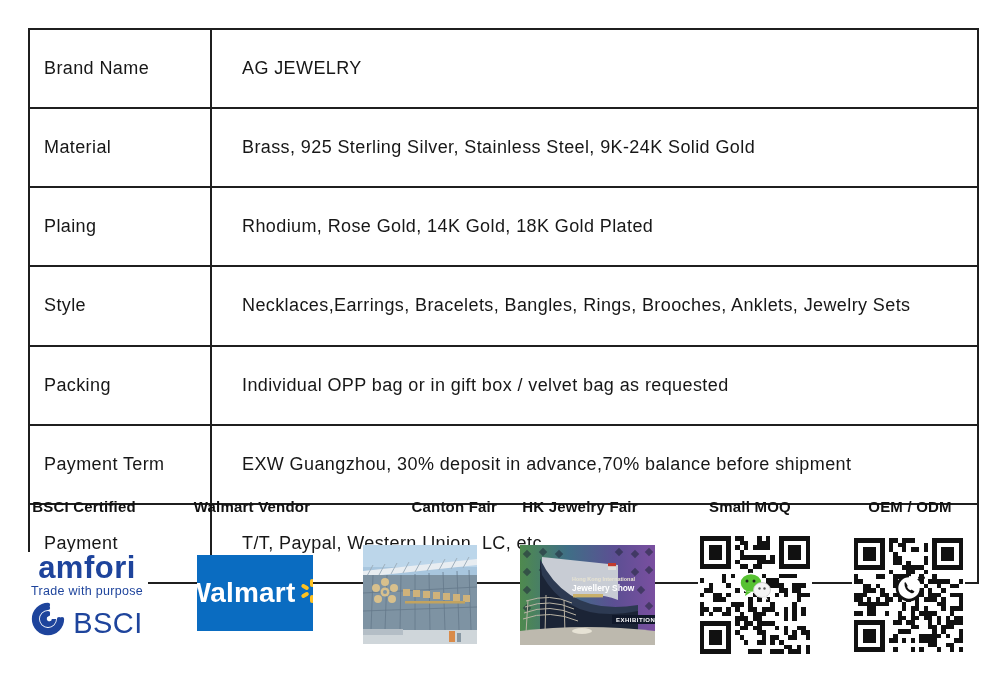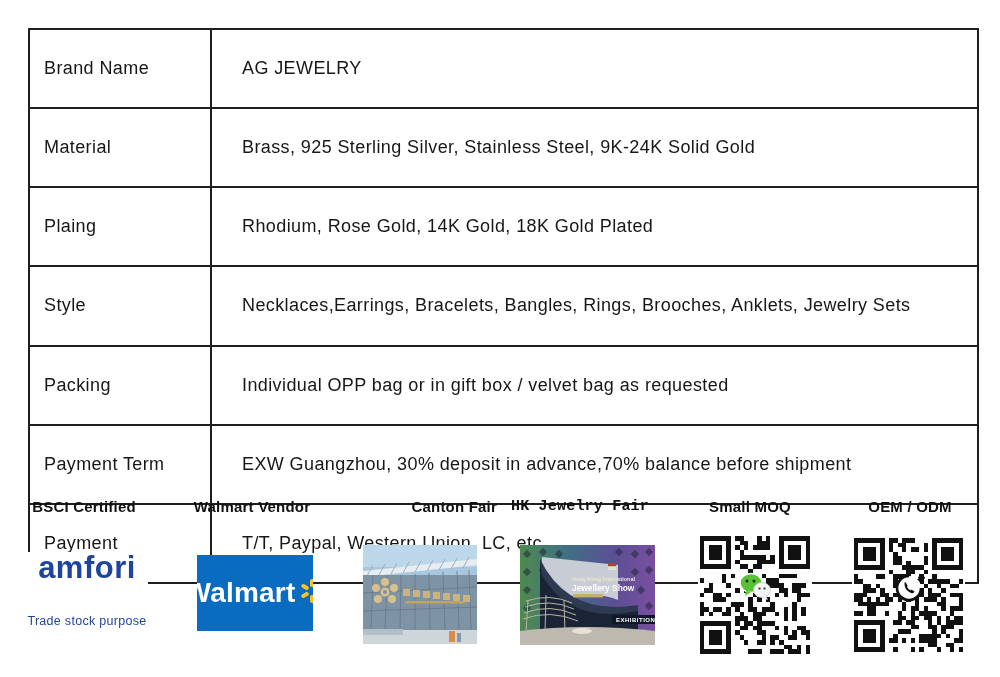--- a/index.html
+++ b/index.html
@@ -15,21 +15,21 @@
   td.lbl { width:182px; padding-left:14px; }
   td.val { padding-left:30px; }
 
   
   .badge-label { position:absolute; top:498px; width:150px; text-align:center;
     font-size:15px; font-weight:bold; color:#111; letter-spacing:0.2px; }
   .badge-img { position:absolute; overflow:hidden; }
 
   
   .amfori-box { left:26px; top:552px; width:122px; height:100px; background:#fff;
-    display:flex; flex-direction:column; align-items:center;gap:30px; }
+    display:flex; flex-direction:column; align-items:center; }
   .amfori-word { font-size:31px; font-weight:bold; color:#1e449c; letter-spacing:0.5px; line-height:1.0; }
   .amfori-tag { font-size:12.5px; color:#1e449c; letter-spacing:0.3px; margin-top:1px; }
   .amfori-row { display:flex; align-items:flex-end; gap:8px; margin-top:4px; }
   .amfori-bsci { font-size:29px; color:#1e449c; letter-spacing:0.5px; }
 
   
   .walmart-box { left:197px; top:555px; width:116px; height:76px; background:#0a6cc1;
     display:flex; align-items:center; justify-content:center; gap:4px; }
   .walmart-word { color:#fff; font-size:28px; font-weight:bold; letter-spacing:0.2px; }
 
@@ -80,27 +80,27 @@
       <tr>
         <td class="lbl">Payment</td>
         <td class="val">T/T, Paypal, Western Union, LC, etc</td>
       </tr>
     </tbody>
   </table>
 
   <div class="badge-label" style="left:9px;">BSCI Certified</div>
   <div class="badge-label" style="left:177px;">Walmart Vendor</div>
   <div class="badge-label" style="left:347px;text-align:right;">Canton Fair</div>
-  <div class="badge-label" style="left:505px;font-family:Liberation Mono, monospace;">HK Jewelry Fair</div>
+  <div class="badge-label" style="left:505px;">HK Jewelry Fair</div>
   <div class="badge-label" style="left:675px;">Small MOQ</div>
   <div class="badge-label" style="left:835px;">OEM / ODM</div>
 
   <div class="badge-img amfori-box">
     <div class="amfori-word">amfori</div>
-    <div class="amfori-tag">Trade stock purpose</div>
+    <div class="amfori-tag">Trade with purpose</div>
     <div class="amfori-row">
       <span>
         <svg width="34" height="34" viewBox="0 0 40 40">
           <g fill="none" stroke="#1e449c" stroke-width="5" stroke-linecap="round">
             <path d="M 20 3.5 A 16.5 16.5 0 1 0 36.5 20"></path>
             <path d="M 33 20 A 13 13 0 1 1 20 7"></path>
             <path d="M 20 13 A 7 7 0 1 0 27 20 A 5.5 5.5 0 1 1 20 14.5"></path>
           </g>
         </svg>
       </span>

